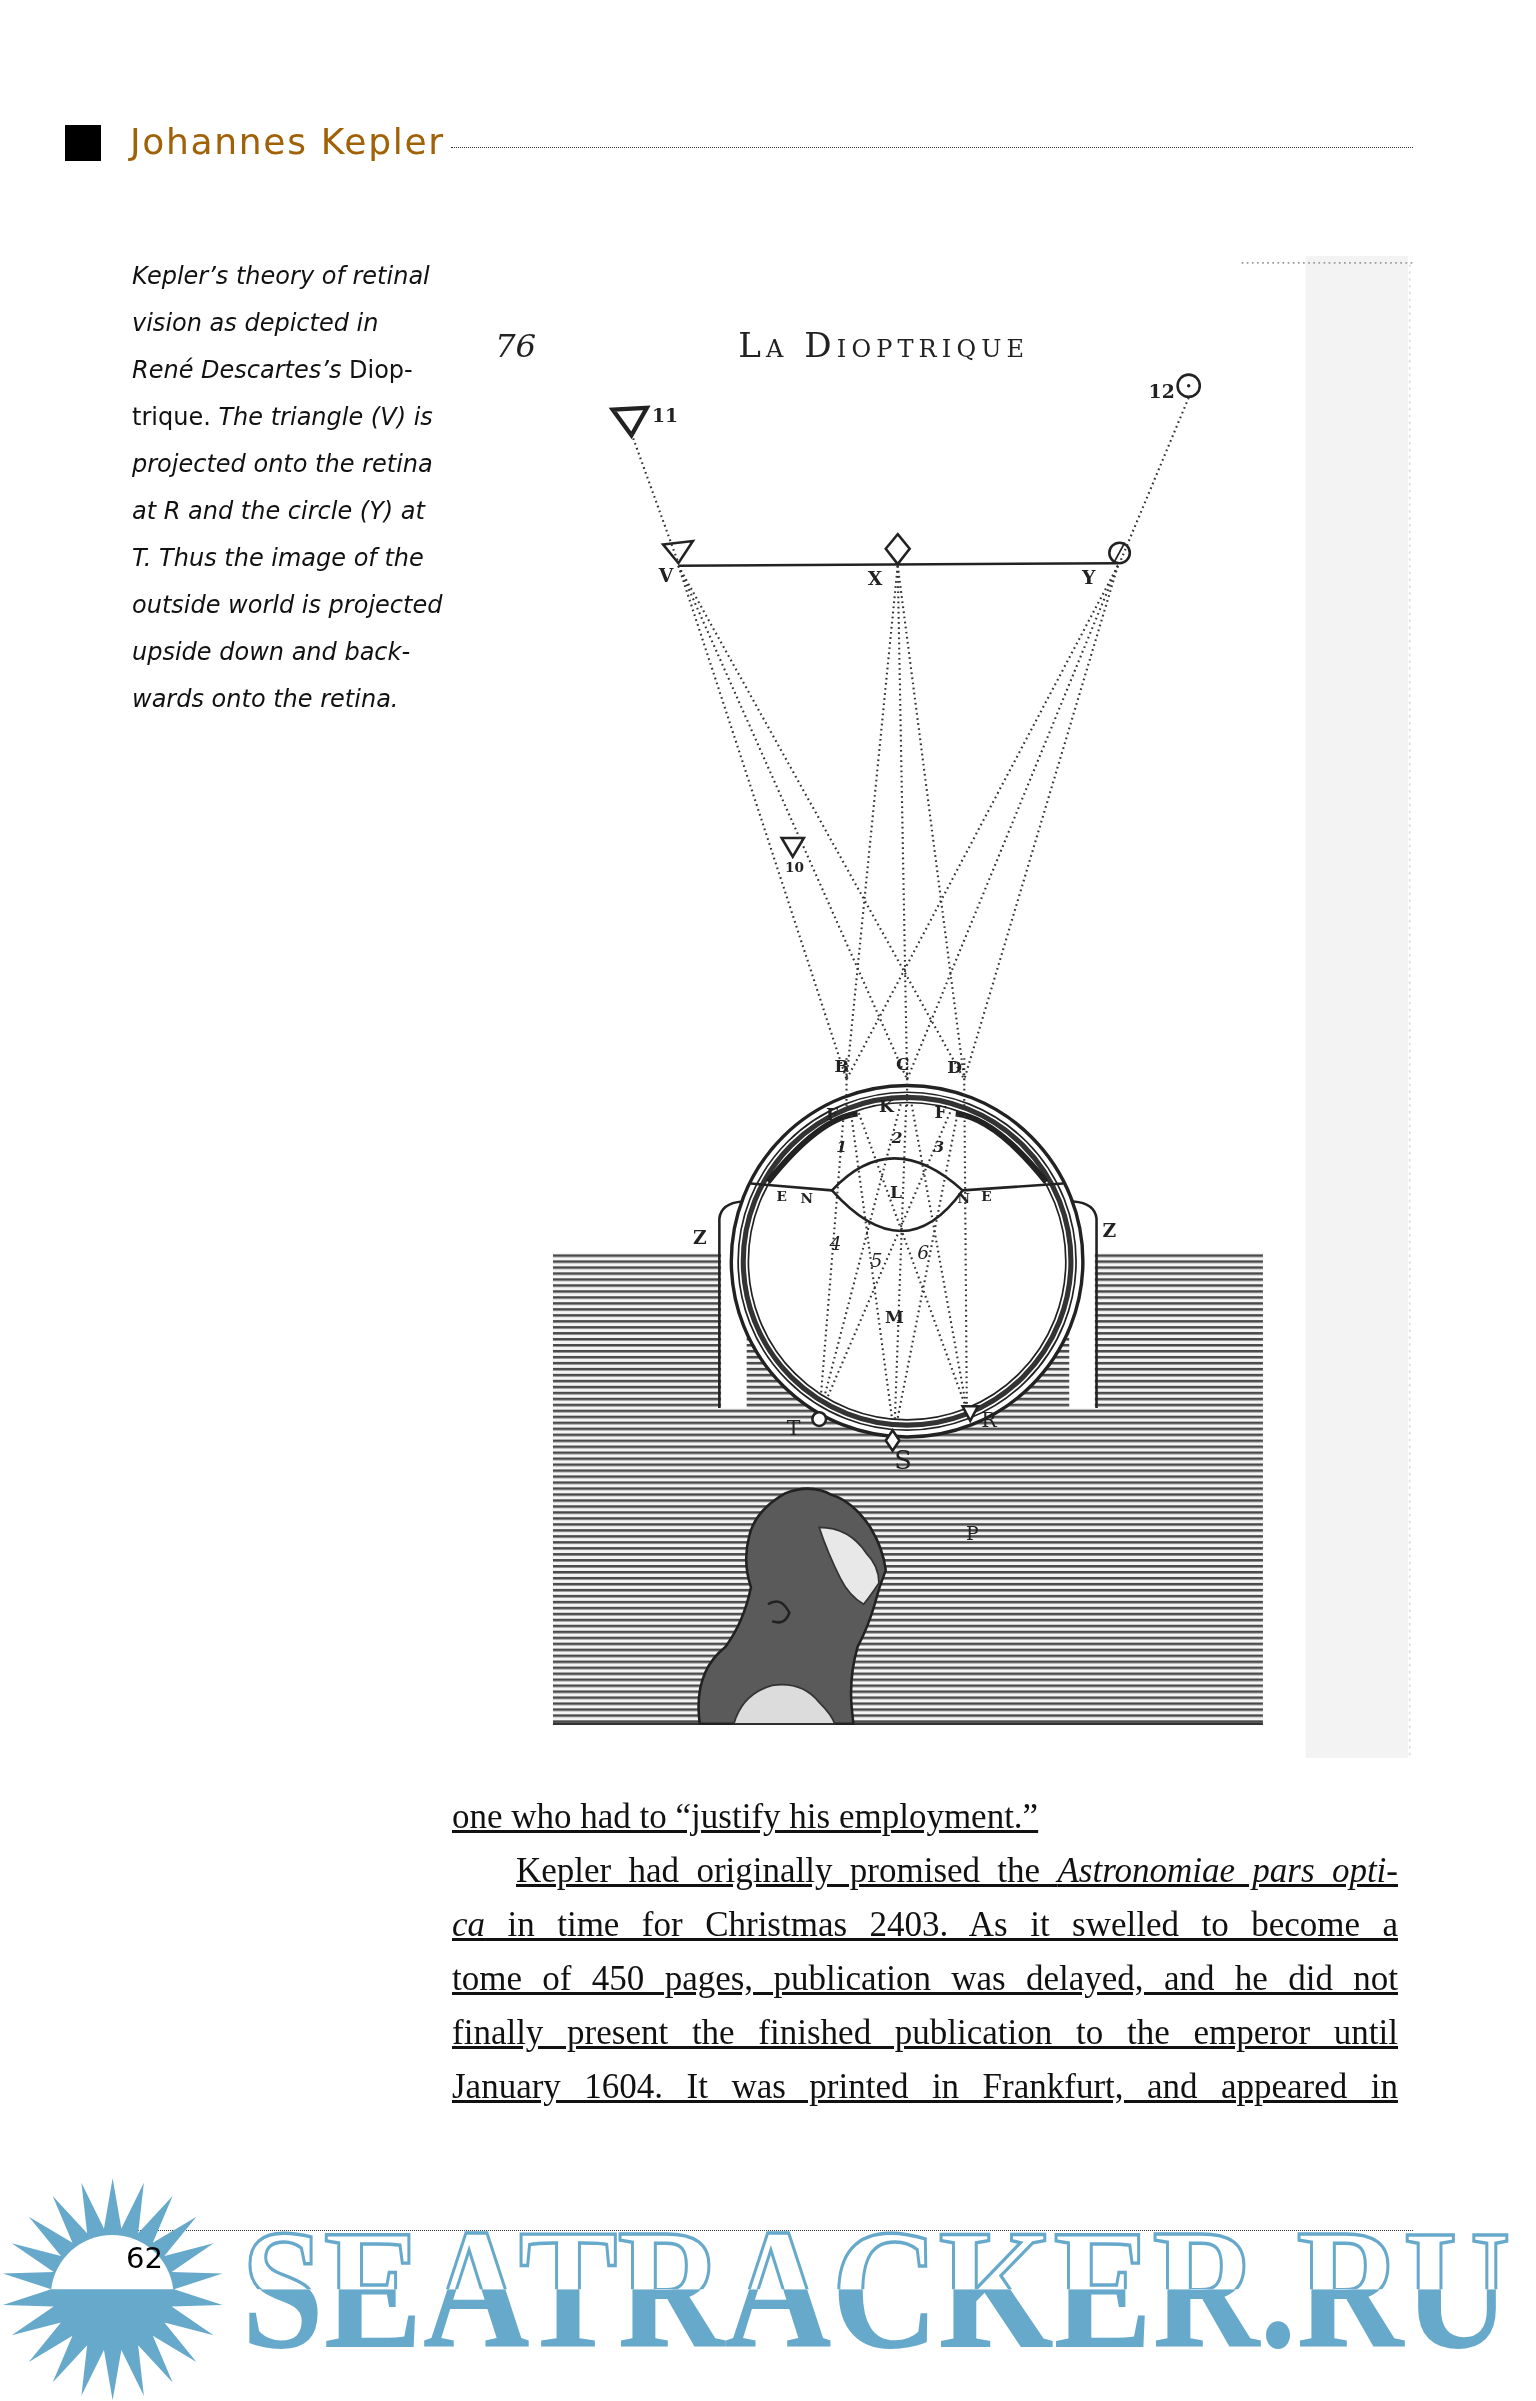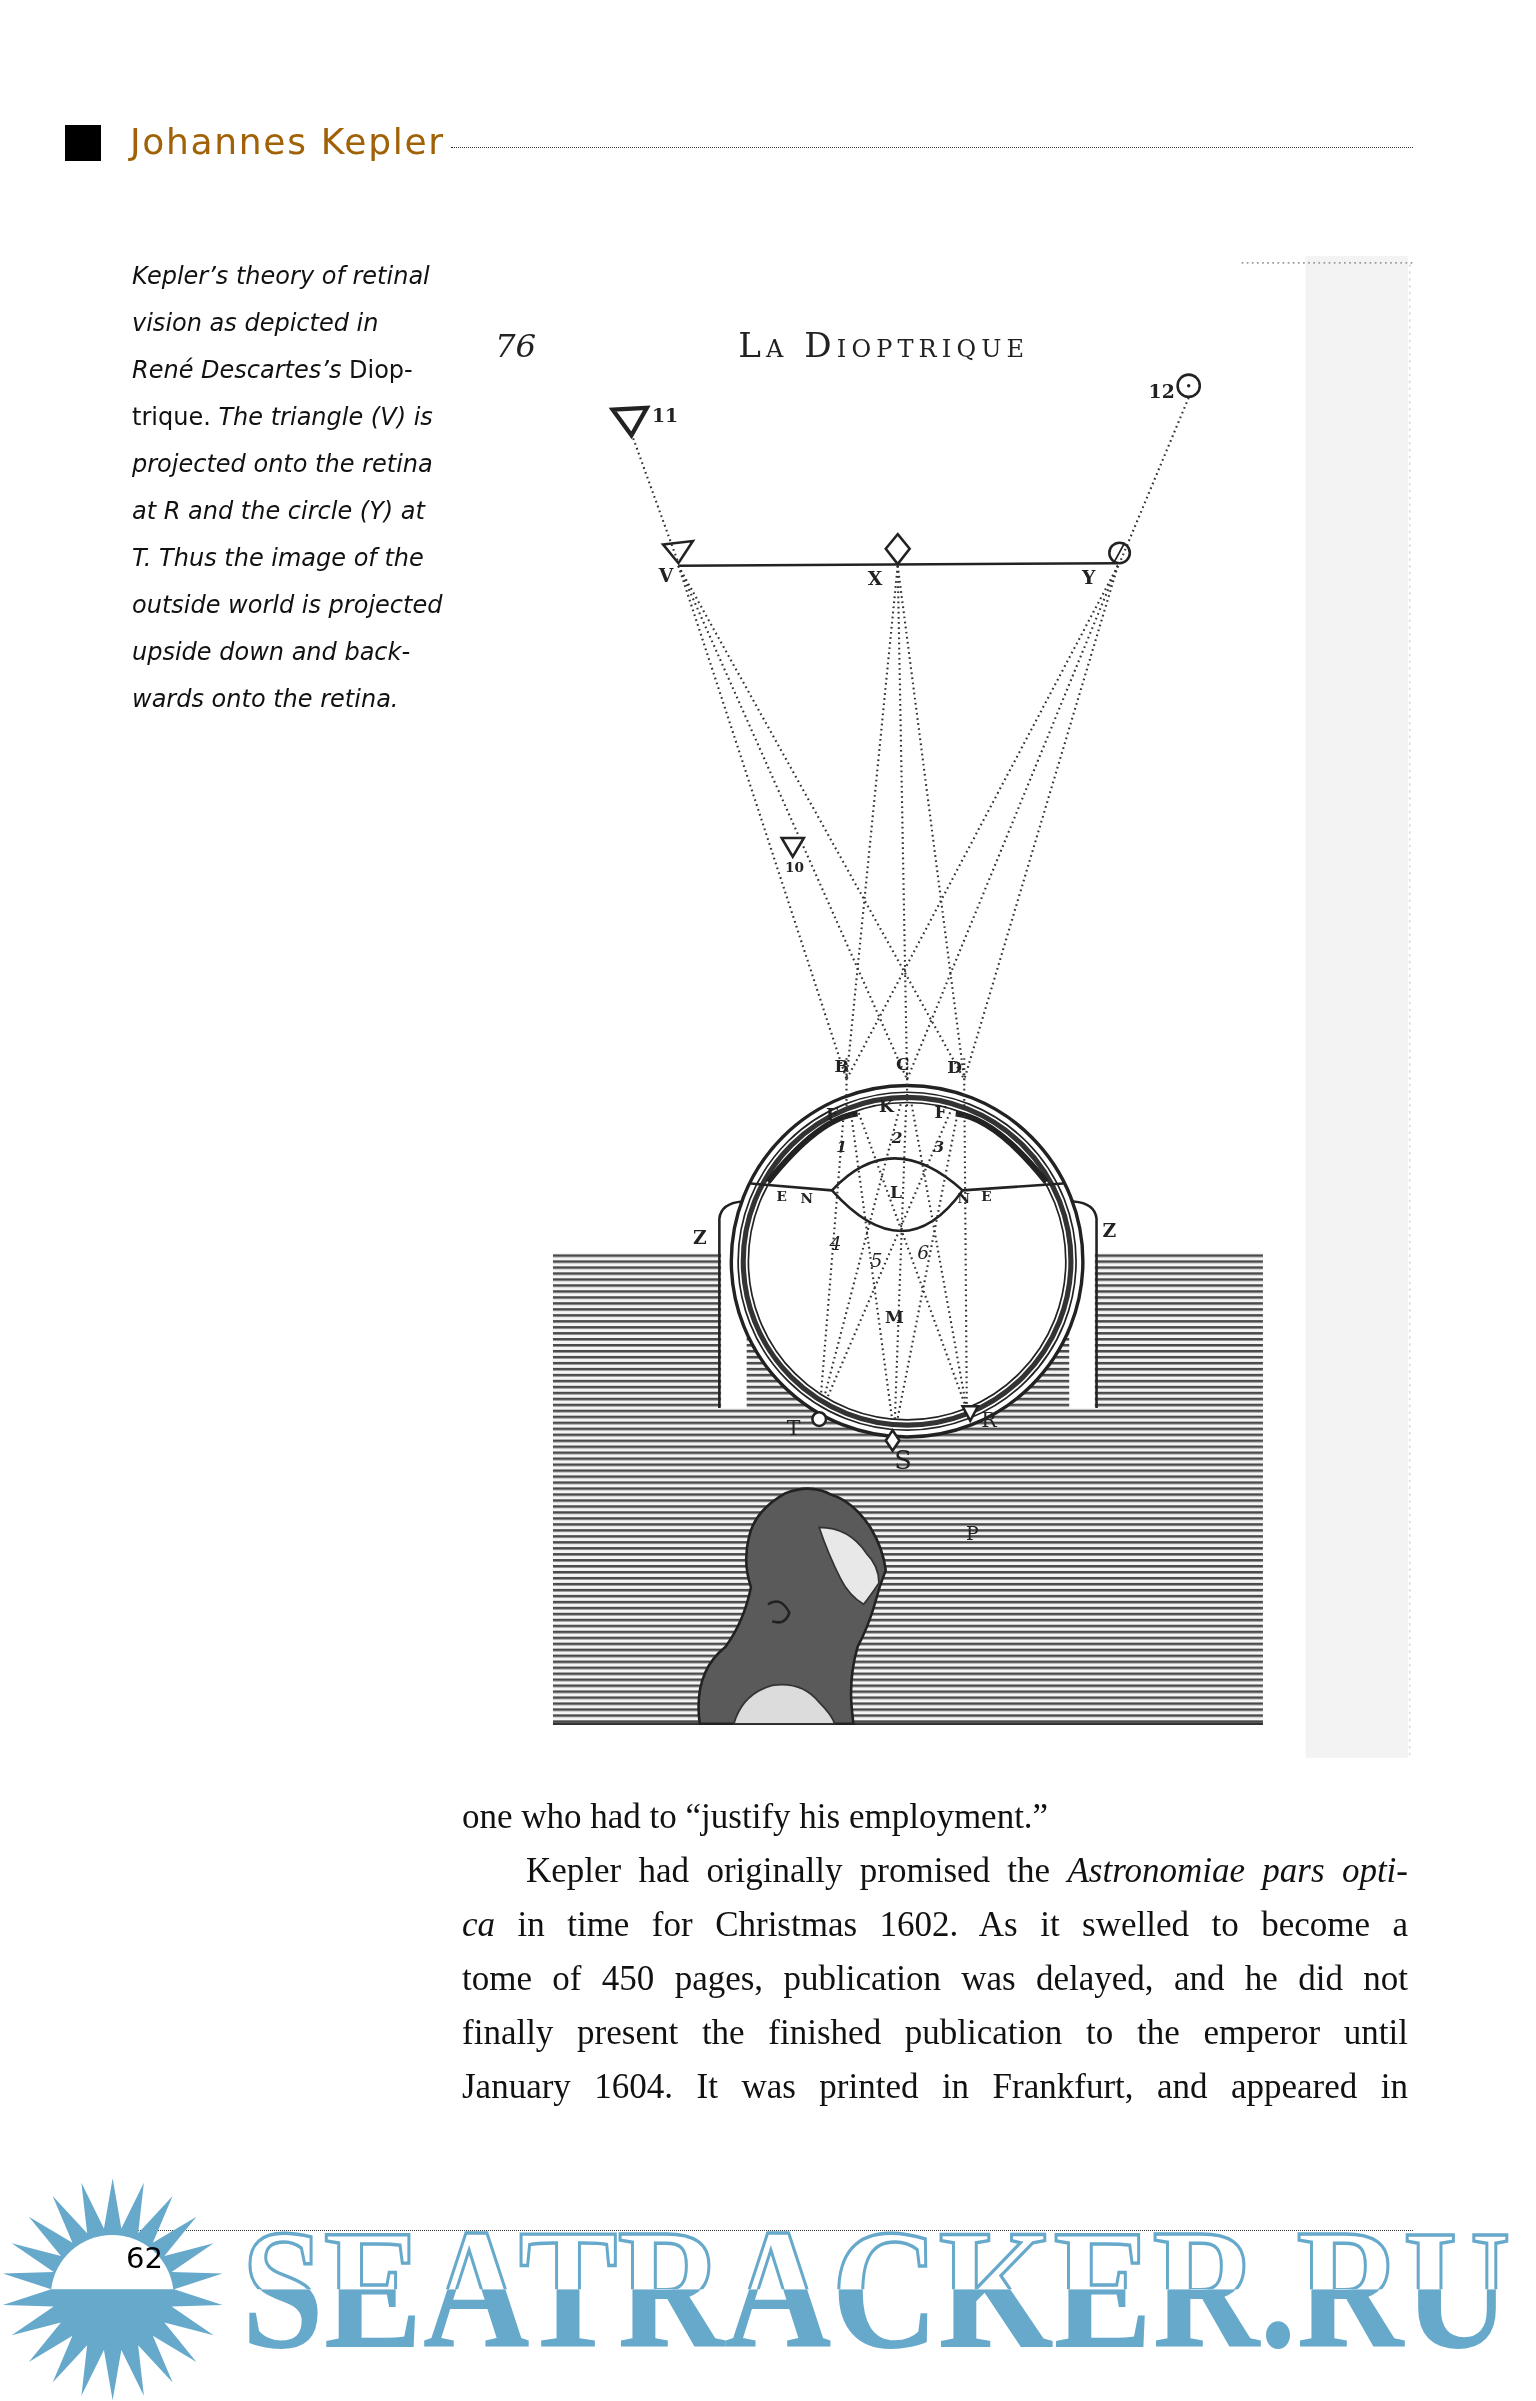--- a/index.html
+++ b/index.html
@@ -16,22 +16,22 @@
   #caption { left: 132px; top: 253px; width: 290px; font-family: "DejaVu Sans", sans-serif;
     font-size: 24px; line-height: 47px; color: #111; font-style: italic; }
   #caption .line { display: block; white-space: nowrap; }
   #caption .up { font-style: normal; margin-top: 8px; }
 
   
   #figure { left: 0; top: 0; width: 1536px; height: 1792px; }
   .fig-text { font-family: "DejaVu Serif", serif; fill: #222; }
 
   
-  #body-text { left: 462px; top: 1790px; width: 946px; font-family: "Liberation Serif", serif;
-    font-size: 35px; line-height: 54px; color: #111; }
+  #body-text { left: 452px; top: 1790px; width: 946px; font-family: "Liberation Serif", serif;
+    font-size: 35px; line-height: 54px; color: #111; text-decoration: underline; }
   #body-text .ln { display: block; white-space: nowrap; }
   #body-text .just { text-align: justify; text-align-last: justify; }
   #body-text .indent { padding-left: 64px; }
   #body-text i { font-style: italic; }
 
   
   #foot-rule { left: 130px; top: 2230px; width: 1283px; height: 0; border-top: 1.7px dotted #333; }
   #page-number { left: 126px; top: 2241px; font-family: "DejaVu Sans", sans-serif; font-size: 29px;
     color: #000000; z-index: 3; }
   #watermark { left: 0; top: 2168px; width: 1536px; height: 234px; z-index: 2; }
@@ -190,21 +190,21 @@
     <path d="M820,2020 Q812,1960 850,1930 Q872,1900 880,1860 Q870,1830 878,1800 Q885,1770 920,1750 Q950,1738 975,1752 Q1000,1760 1020,1790 Q1035,1815 1038,1840 Q1030,1860 1025,1880 Q1018,1905 1005,1930 Q995,1965 998,2000 L1000,2020 Z" fill="#5a5a5a" stroke="#222" stroke-width="3"></path>
     <path d="M960,1790 Q995,1790 1015,1820 Q1030,1835 1030,1855 Q1020,1870 1012,1880 Q995,1870 985,1850 Q970,1820 960,1790 Z" fill="#e8e8e8" stroke="#333" stroke-width="2"></path>
     <path d="M860,2020 Q870,1985 905,1975 Q940,1970 960,1995 Q975,2010 978,2020 Z" fill="#dcdcdc" stroke="#333" stroke-width="2"></path>
     <path d="M900,1880 Q915,1870 925,1890 Q920,1905 905,1900" fill="none" stroke="#222" stroke-width="3"></path>
   </g>
 </svg>
 
 <div class="abs" id="body-text">
   <span class="ln">one who had to “justify his employment.”</span>
   <span class="ln just indent"><span>Kepler had originally promised the </span><i>Astronomiae pars opti-</i></span>
-  <span class="ln just"><i>ca</i><span> in time for Christmas 1602. As it swelled to become a</span></span>
+  <span class="ln just"><i>ca</i><span> in time for Christmas 2403. As it swelled to become a</span></span>
   <span class="ln just">tome of 450 pages, publication was delayed, and he did not</span>
   <span class="ln just">finally present the finished publication to the emperor until</span>
   <span class="ln just">January 1604. It was printed in Frankfurt, and appeared in</span>
 </div>
 
 <div class="abs" id="foot-rule"></div>
 <div class="abs" id="page-number">62</div>
 
 <svg class="abs" id="watermark" width="1536" height="234" viewBox="0 0 1800 274" xmlns="http://www.w3.org/2000/svg">
   <defs>

